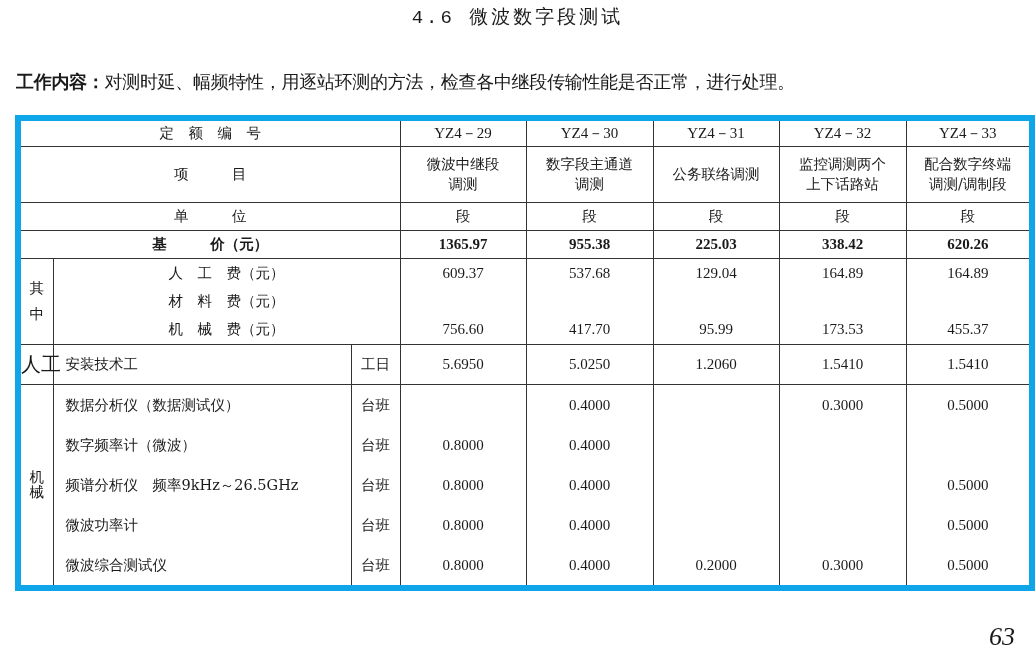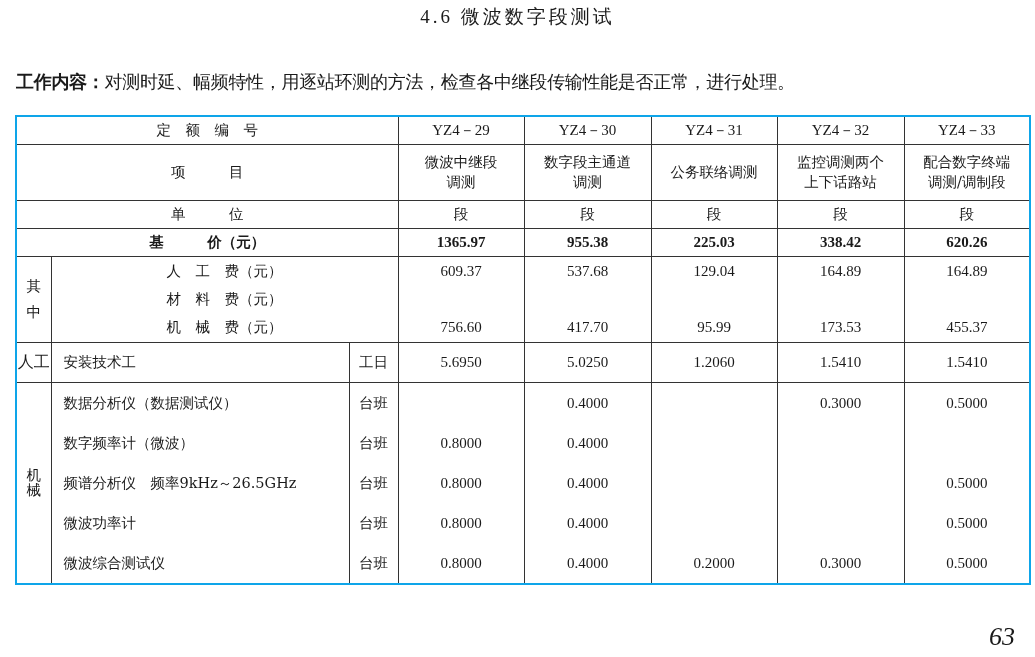--- a/index.html
+++ b/index.html
@@ -1,26 +1,26 @@
 <!DOCTYPE html>
 <html><head>
 <meta charset="utf-8">
 <style>
   html, body { margin:0; padding:0; background:#ffffff; }
   body { width:1035px; height:657px; position:relative; overflow:hidden;
          font-family:"DejaVu Serif","Liberation Serif",serif; color:#1a1a1a; }
   .title { position:absolute; left:0; width:1035px; top:4px; text-align:center;
-           font-family:Liberation Serif, serif; font-size:19px; letter-spacing:3px; }
+           font-family:Liberation Mono, monospace; font-size:19px; letter-spacing:3px; }
   .work { position:absolute; left:16px; top:70px; font-size:18px;
           font-family:"DejaVu Sans","Liberation Sans",sans-serif; white-space:nowrap; letter-spacing:-0.3px; }
   .work b { font-weight:bold; }
   table.quota { position:absolute; left:15px; top:115px; border-collapse:collapse;
                 table-layout:fixed; width:1014px; font-size:14.5px; }
   table.quota td { border:1px solid #333; text-align:center; vertical-align:middle; padding:0; line-height:20px; }
-  table.quota { border:2px solid #0ea5e9; }
+  table.quota { border:6px solid #0ea5e9; }
   .thick-bottom td { border-bottom:2px solid #222;margin-left:20px; }
   .num { font-family:"Liberation Serif","DejaVu Serif",serif; font-size:15px; }
   .bold { font-weight:bold; }
   .left { text-align:left !important; padding-left:12px !important;margin-top:32px; }
   .stack div { height:40px; line-height:40px; }
   .sub div { height:28px; line-height:28px; }
   .pageno { position:absolute; right:20px; top:622px; font-style:italic; font-size:26px;
             font-family:"Liberation Serif","DejaVu Serif",serif; }
 </style>
 </head>
@@ -126,21 +126,21 @@
         </td>
     <td class="num sub" style="vertical-align:top">
           <div>164.89</div>
           <div></div>
           <div>455.37</div>
         </td>
   </tr>
 
 
   <tr style="height:40px">
-    <td style="white-space:nowrap;font-size:16px">人工</td>
+    <td style="white-space:nowrap;font-size:20px">人工</td>
     <td class="left">安装技术工</td>
     <td>工日</td>
     <td class="num">5.6950</td>
     <td class="num">5.0250</td>
     <td class="num">1.2060</td>
     <td class="num">1.5410</td>
     <td class="num">1.5410</td>
   </tr>
 
   <tr style="height:200px">

